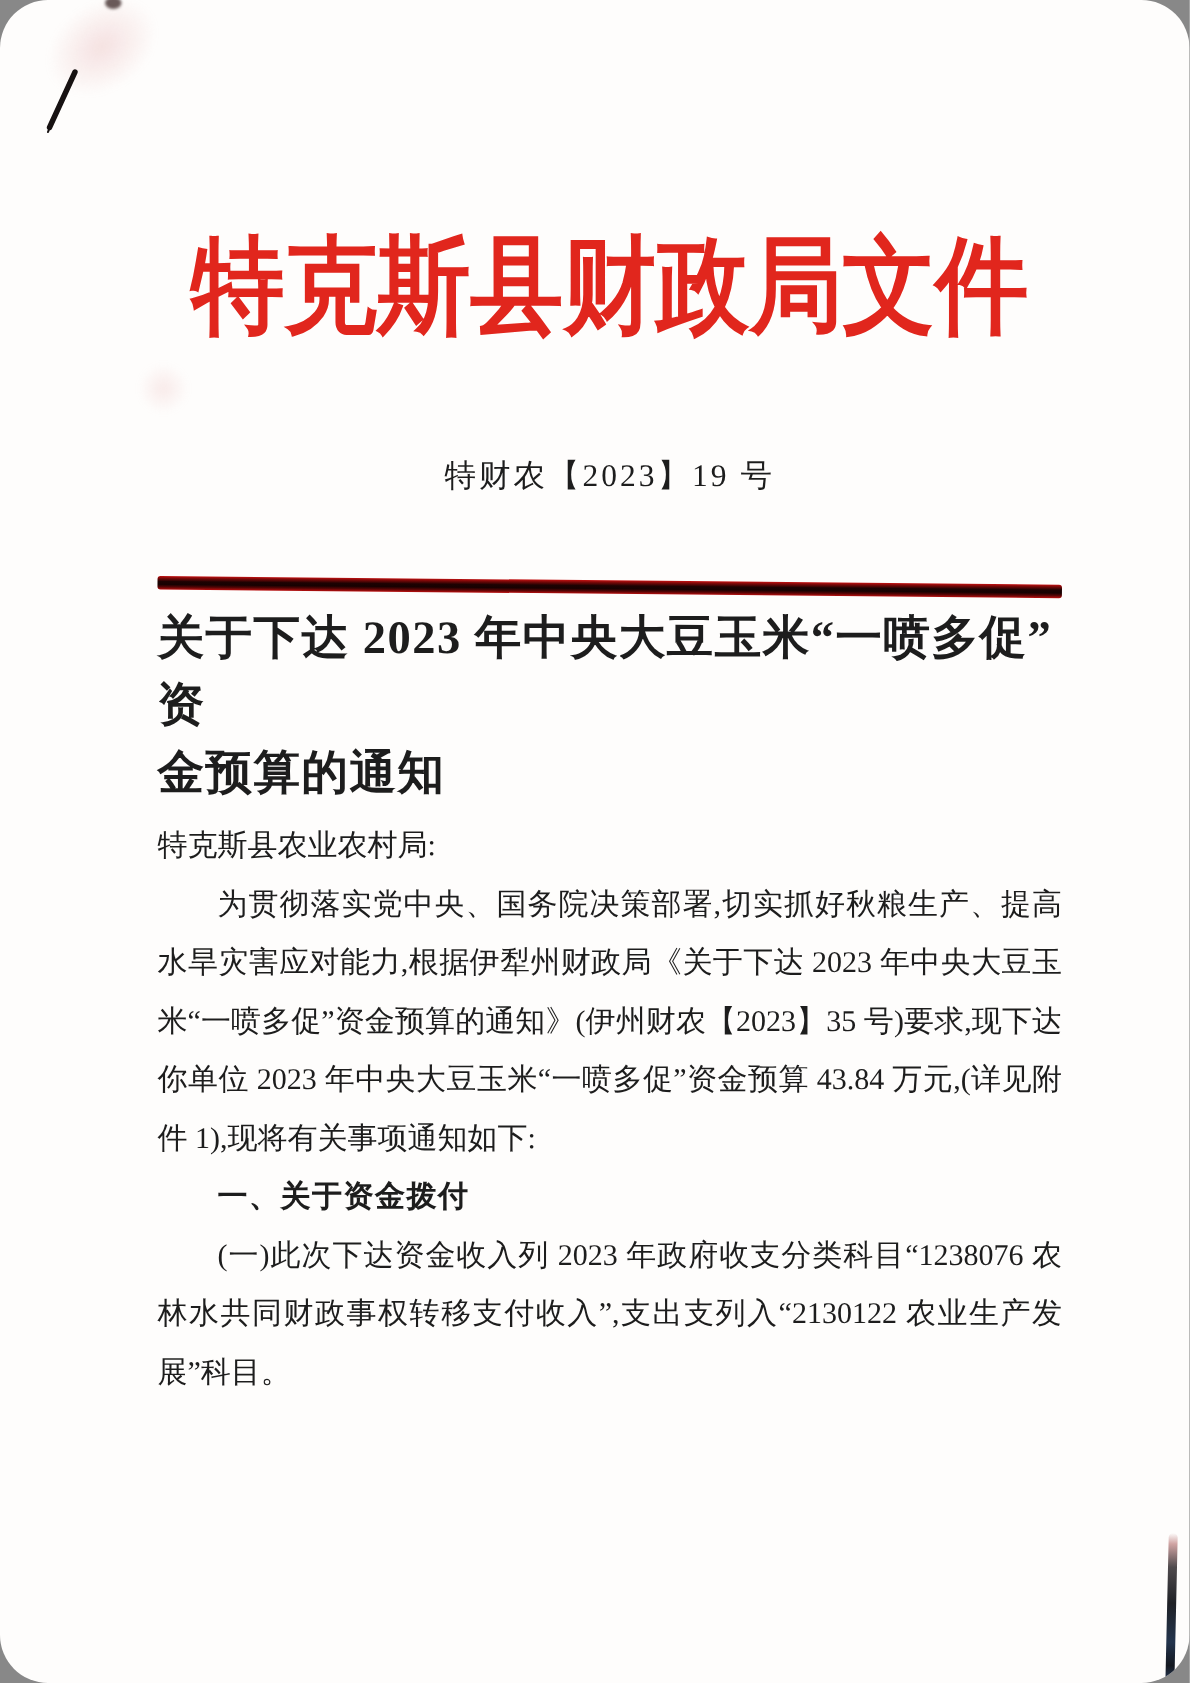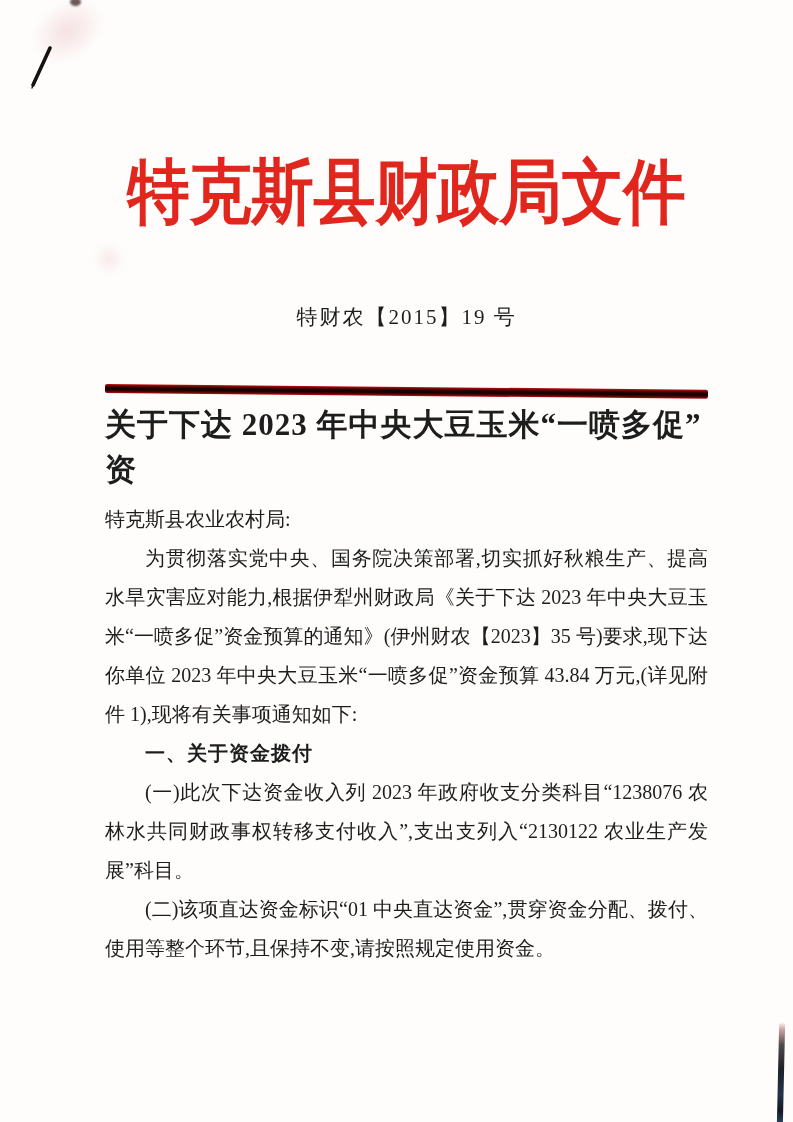--- a/index.html
+++ b/index.html
@@ -5,20 +5,21 @@
   html, body { margin: 0; padding: 0; background: #888; }
   .page {
     position: relative;
     width: 793px;
     height: 1122px;
     margin: 0 auto;
     background: #fefdfc;
     overflow: hidden;
     font-family: "Liberation Serif", "DejaVu Serif", serif;
     color: #1d1d1d;
+    border-radius: 32px;
   }
   .content { padding: 0 85px 0 105px; }
 
   
   .letterhead { margin-top: 158px; text-align: center; }
   .letterhead .lh-text {
     display: inline-block;
     font-size: 62px;
     line-height: 1.1;
     font-weight: bold;
@@ -119,30 +120,30 @@
     <path d="M9 36 L6 44" stroke="#171212" stroke-width="1.4" stroke-linecap="round" fill="none"></path>
   </svg>
   <div class="edge-streak"></div>
 
   <div class="content">
 
     <div class="letterhead">
       <span class="lh-text">特克斯县财政局文件</span>
     </div>
 
-    <div class="doc-number">特财农【2015】19 号</div>
+    <div class="doc-number">特财农【2023】19 号</div>
 
     <div class="divider"></div>
 
     <div class="doc-title">
       <div>关于下达 2023 年中央大豆玉米“一喷多促”资</div>
+      <div>金预算的通知</div>
     </div>
 
     <div class="body-text">
       <p>特克斯县农业农村局:</p>
       <p class="indent">为贯彻落实党中央、国务院决策部署,切实抓好秋粮生产、提高水旱灾害应对能力,根据伊犁州财政局《关于下达 2023 年中央大豆玉米“一喷多促”资金预算的通知》(伊州财农【2023】35 号)要求,现下达你单位 2023 年中央大豆玉米“一喷多促”资金预算 43.84 万元,(详见附件 1),现将有关事项通知如下:</p>
       <p class="section-heading">一、关于资金拨付</p>
       <p class="indent">(一)此次下达资金收入列 2023 年政府收支分类科目“1238076 农林水共同财政事权转移支付收入”,支出支列入“2130122 农业生产发展”科目。</p>
-      <p class="indent">(二)该项直达资金标识“01 中央直达资金”,贯穿资金分配、拨付、使用等整个环节,且保持不变,请按照规定使用资金。</p>
     </div>
 
   </div>
 </div>
 
 </body></html>

